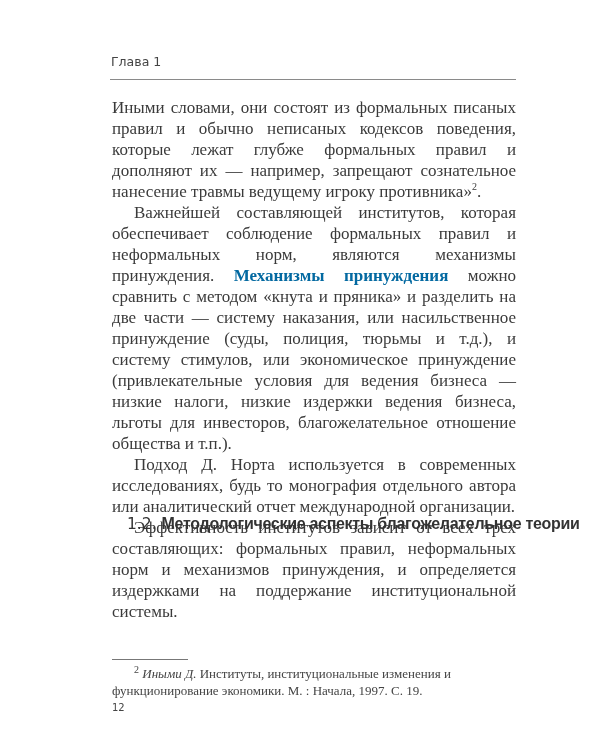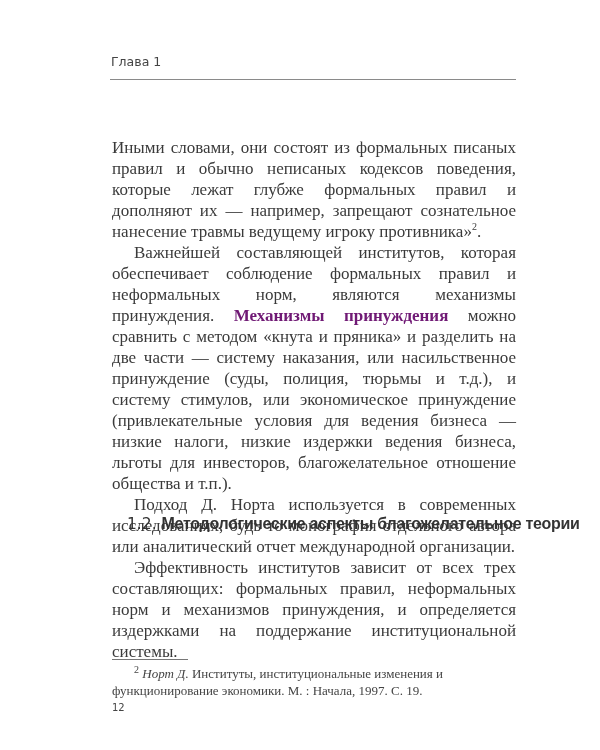--- a/index.html
+++ b/index.html
@@ -9,25 +9,25 @@
     position: absolute; left: 111px; top: 54px;
     font-family: "DejaVu Sans", sans-serif; font-size: 12.5px; color: #444;
   }
   .head-rule {
     position: absolute; left: 110px; top: 79px; width: 406px; height: 1px;
     background: #8a8a8a;
   }
   .body-text {
     position: absolute; left: 112px; width: 404px;
     font-family: "Liberation Serif", serif; font-size: 17px; line-height: 21px;
-    color: #3a3a3a; text-align: justify; margin-top: 40px;
+    color: #3a3a3a; text-align: justify;
   }
   .body-text p { margin: 0; text-indent: 0; }
   .body-text p.indent { text-indent: 22px; }
-  .body-text b { color: #701a75; }
+  .body-text b { color: #0369a1; }
   sup { font-size: 10px; line-height: 0; }
   .section-heading {
     position: absolute; left: 127px; top: 515px;
     font-family: "DejaVu Sans", sans-serif; font-size: 15.5px; color: #333;
   }
   .section-heading .num { font-weight: normal; }
   .section-heading .title { font-weight: bold; letter-spacing: -0.3px; font-family: "Liberation Sans", sans-serif; font-size: 16px;}
   .fn-rule {
     position: absolute; left: 112px; top: 659px; width: 76px; height: 1px; background: #777;
   }
@@ -57,17 +57,17 @@
     <p class="indent">Эффективность институтов зависит от всех трех составляющих: формальных правил, неформальных норм и механизмов принуждения, и определяется издержками на поддержание институциональной системы.</p>
   </div>
 
   <div class="section-heading"><span class="num">1.2. </span><span class="title">Методологические аспекты благожелательное теории</span></div>
 
   <div class="body-text" style="top: 555px;">
   </div>
 
   <div class="fn-rule"></div>
   <div class="footnote">
-    <div class="fn-first"><sup>2</sup> <i>Норт Д.</i><span> Институты, институциональные изменения и функционирование экономики. М. : Начала, 1997. С. 19.</span></div>
+    <div class="fn-first"><sup>2</sup> <i>Иными Д.</i><span> Институты, институциональные изменения и функционирование экономики. М. : Начала, 1997. С. 19.</span></div>
   </div>
 
   <div class="page-number">12</div>
 </div>
 
 </body></html>

